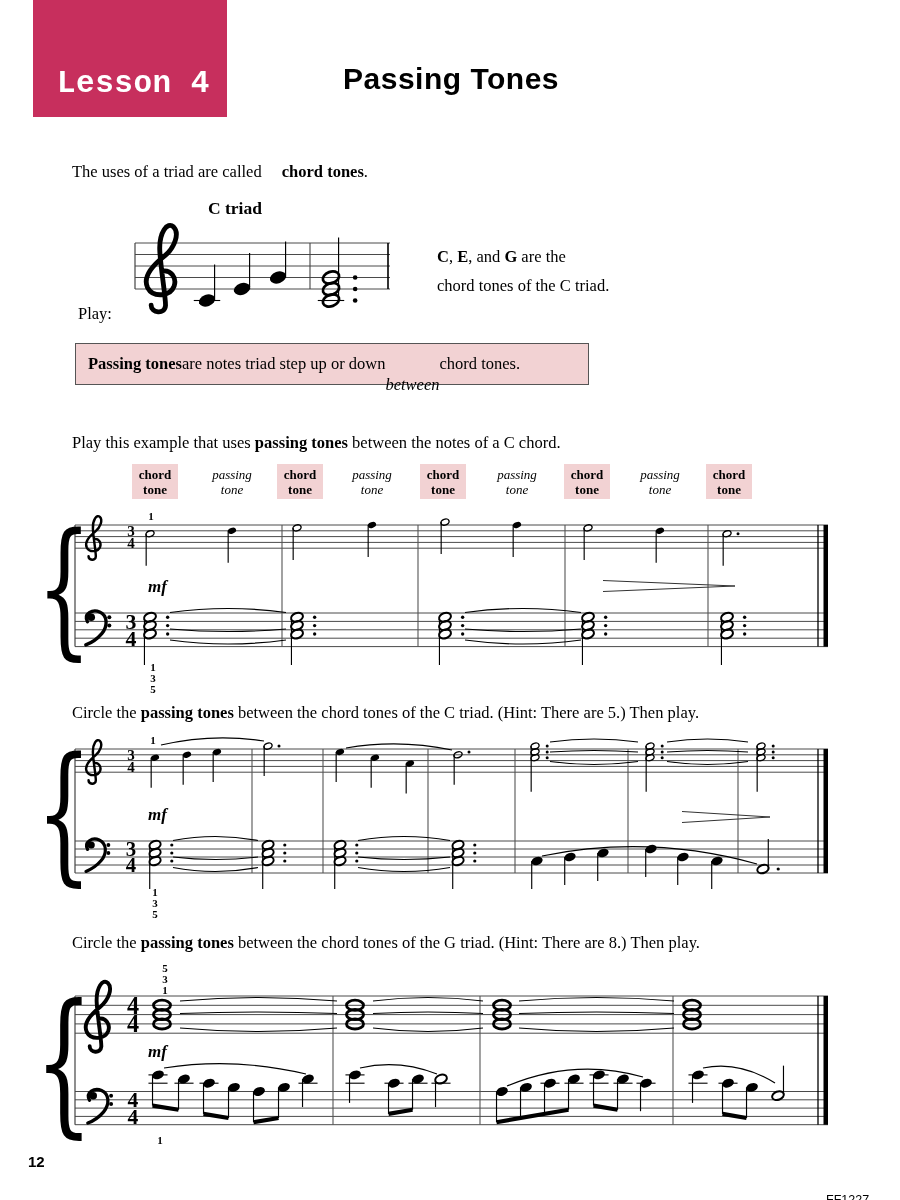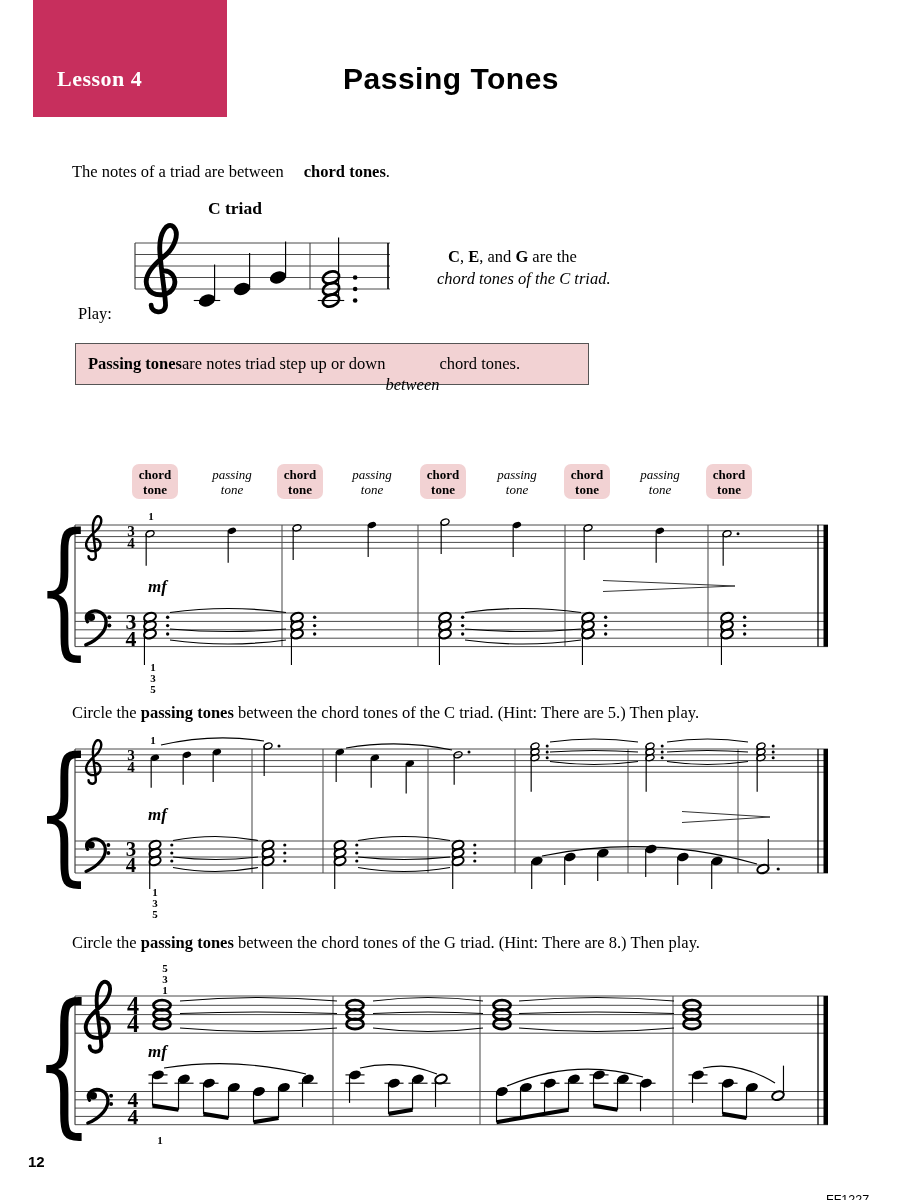--- a/index.html
+++ b/index.html
@@ -1,59 +1,60 @@
 <!DOCTYPE html>
 <html style="--accent: #C72F5D; --pink: #F2D2D3;"><head>
 <meta charset="utf-8">
 <style>
   html,body{margin:0;padding:0;background:#e8e8e8;}
   .page{position:relative;width:900px;height:1200px;background:#ffffff;overflow:hidden;
         font-family:"Liberation Serif",serif;color:#000;}
   .abs{position:absolute;}
   .badge{background:var(--accent,#C72F5D);}
-  .badge-text{color:#fff;font-family:Liberation Serif, serif;font-weight:bold;font-size:22px;letter-spacing:0.5px;}
+  .badge-text{color:#fff;font-family:Liberation Mono, monospace;font-weight:bold;font-size:31px;letter-spacing:0.5px;}
   .page-title{font-family:"Liberation Sans",sans-serif;font-weight:bold;font-size:30px;letter-spacing:0.5px;}
   .body-text{font-size:16.5px;white-space:nowrap;}
   .callout{background:var(--pink,#F2D2D3);border:1.5px solid #555;display:flex;align-items:center;
            font-size:16.5px;padding-left:12px;white-space:nowrap;}
   .tl{position:absolute;top:0;text-align:center;font-size:13px;line-height:15px;}
-  .tl-chord{width:46px;height:32px;background:var(--pink,#F2D2D3);font-weight:bold;padding-top:3px;border-radius:7px;}
+  .tl-chord{width:46px;height:32px;background:var(--pink,#F2D2D3);font-weight:bold;padding-top:3px;}
   .tl-pass{width:60px;height:32px;font-style:italic;padding-top:3px;}
   .footer-num{font-family:"Liberation Sans",sans-serif;font-weight:bold;font-size:15px;text-align:center;}
   .footer-code{font-family:"Liberation Sans",sans-serif;font-size:12.5px;}
   svg text.mf{font-family:"Liberation Serif",serif;font-style:italic;font-weight:bold;font-size:17px;}
   svg text.fing{font-family:"Liberation Serif",serif;font-weight:bold;font-size:11px;}
   svg text.brace{font-family:"DejaVu Serif",serif;}
   svg text.tsig{font-family:"Liberation Serif",serif;font-weight:bold;}
 </style>
 </head>
 <body>
 
 <div class="page">
 
   <div class="abs badge" style="left:33px;top:0;width:194px;height:117px;">
     <div class="abs badge-text" style="left:24px;top:66px;">Lesson 4</div>
   </div>
   <div class="abs page-title" style="left:343px;top:62px;">Passing Tones</div>
 
-  <div class="abs body-text" style="left:72px;top:162px;"><span>The notes of a triad are between </span><span style="font-weight: bold; margin-left: 16px;">chord tones</span><span>.</span></div>
+  <div class="abs body-text" style="left:72px;top:162px;"><span>The uses of a triad are called </span><span style="font-weight: bold; margin-left: 16px;">chord tones</span><span>.</span></div>
 
   <div class="abs body-text" style="left:208px;top:198px;font-weight:bold;font-size:17.5px;">C triad</div>
   <div class="abs body-text" style="left:78px;top:257px;margin-top:47px;">Play:</div>
 
-  <div class="abs body-text" style="left:437px;top:247px;margin-left:11px;"><span style="font-weight: bold;">C</span><span>, </span><span style="font-weight: bold;">E</span><span>, and </span><span style="font-weight: bold;">G</span><span> are the</span></div>
-  <div class="abs body-text" style="left:437px;top:269px;font-style:italic;"><span>chord tones of the C triad.</span></div>
+  <div class="abs body-text" style="left:437px;top:247px;"><span style="font-weight: bold;">C</span><span>, </span><span style="font-weight: bold;">E</span><span>, and </span><span style="font-weight: bold;">G</span><span> are the</span></div>
+  <div class="abs body-text" style="left:437px;top:276px;"><span>chord tones of the C triad.</span></div>
 
   <div class="abs callout" style="left:75px;top:343px;width:500px;height:40px;">
       <span style="font-weight: bold;">Passing tones</span>
       <span> are notes triad step up or down </span>
       <span style="font-style: italic; margin-top: 42px;">between</span>
       <span> chord tones.</span>
     </div>
 
+  <div class="abs body-text" style="left:72px;top:433px;"><span>Play this example that uses </span><span style="font-weight: bold;">passing tones</span><span> between the notes of a C chord.</span></div>
 
   <div class="abs" style="left:0;top:464px;width:900px;height:38px;">
       <div class="tl tl-chord" style="left: 132px;">
         <div>chord</div>
         <div>tone</div>
       </div>
       <div class="tl tl-pass" style="left: 202px;">
         <div>passing</div>
         <div>tone</div>
       </div>

